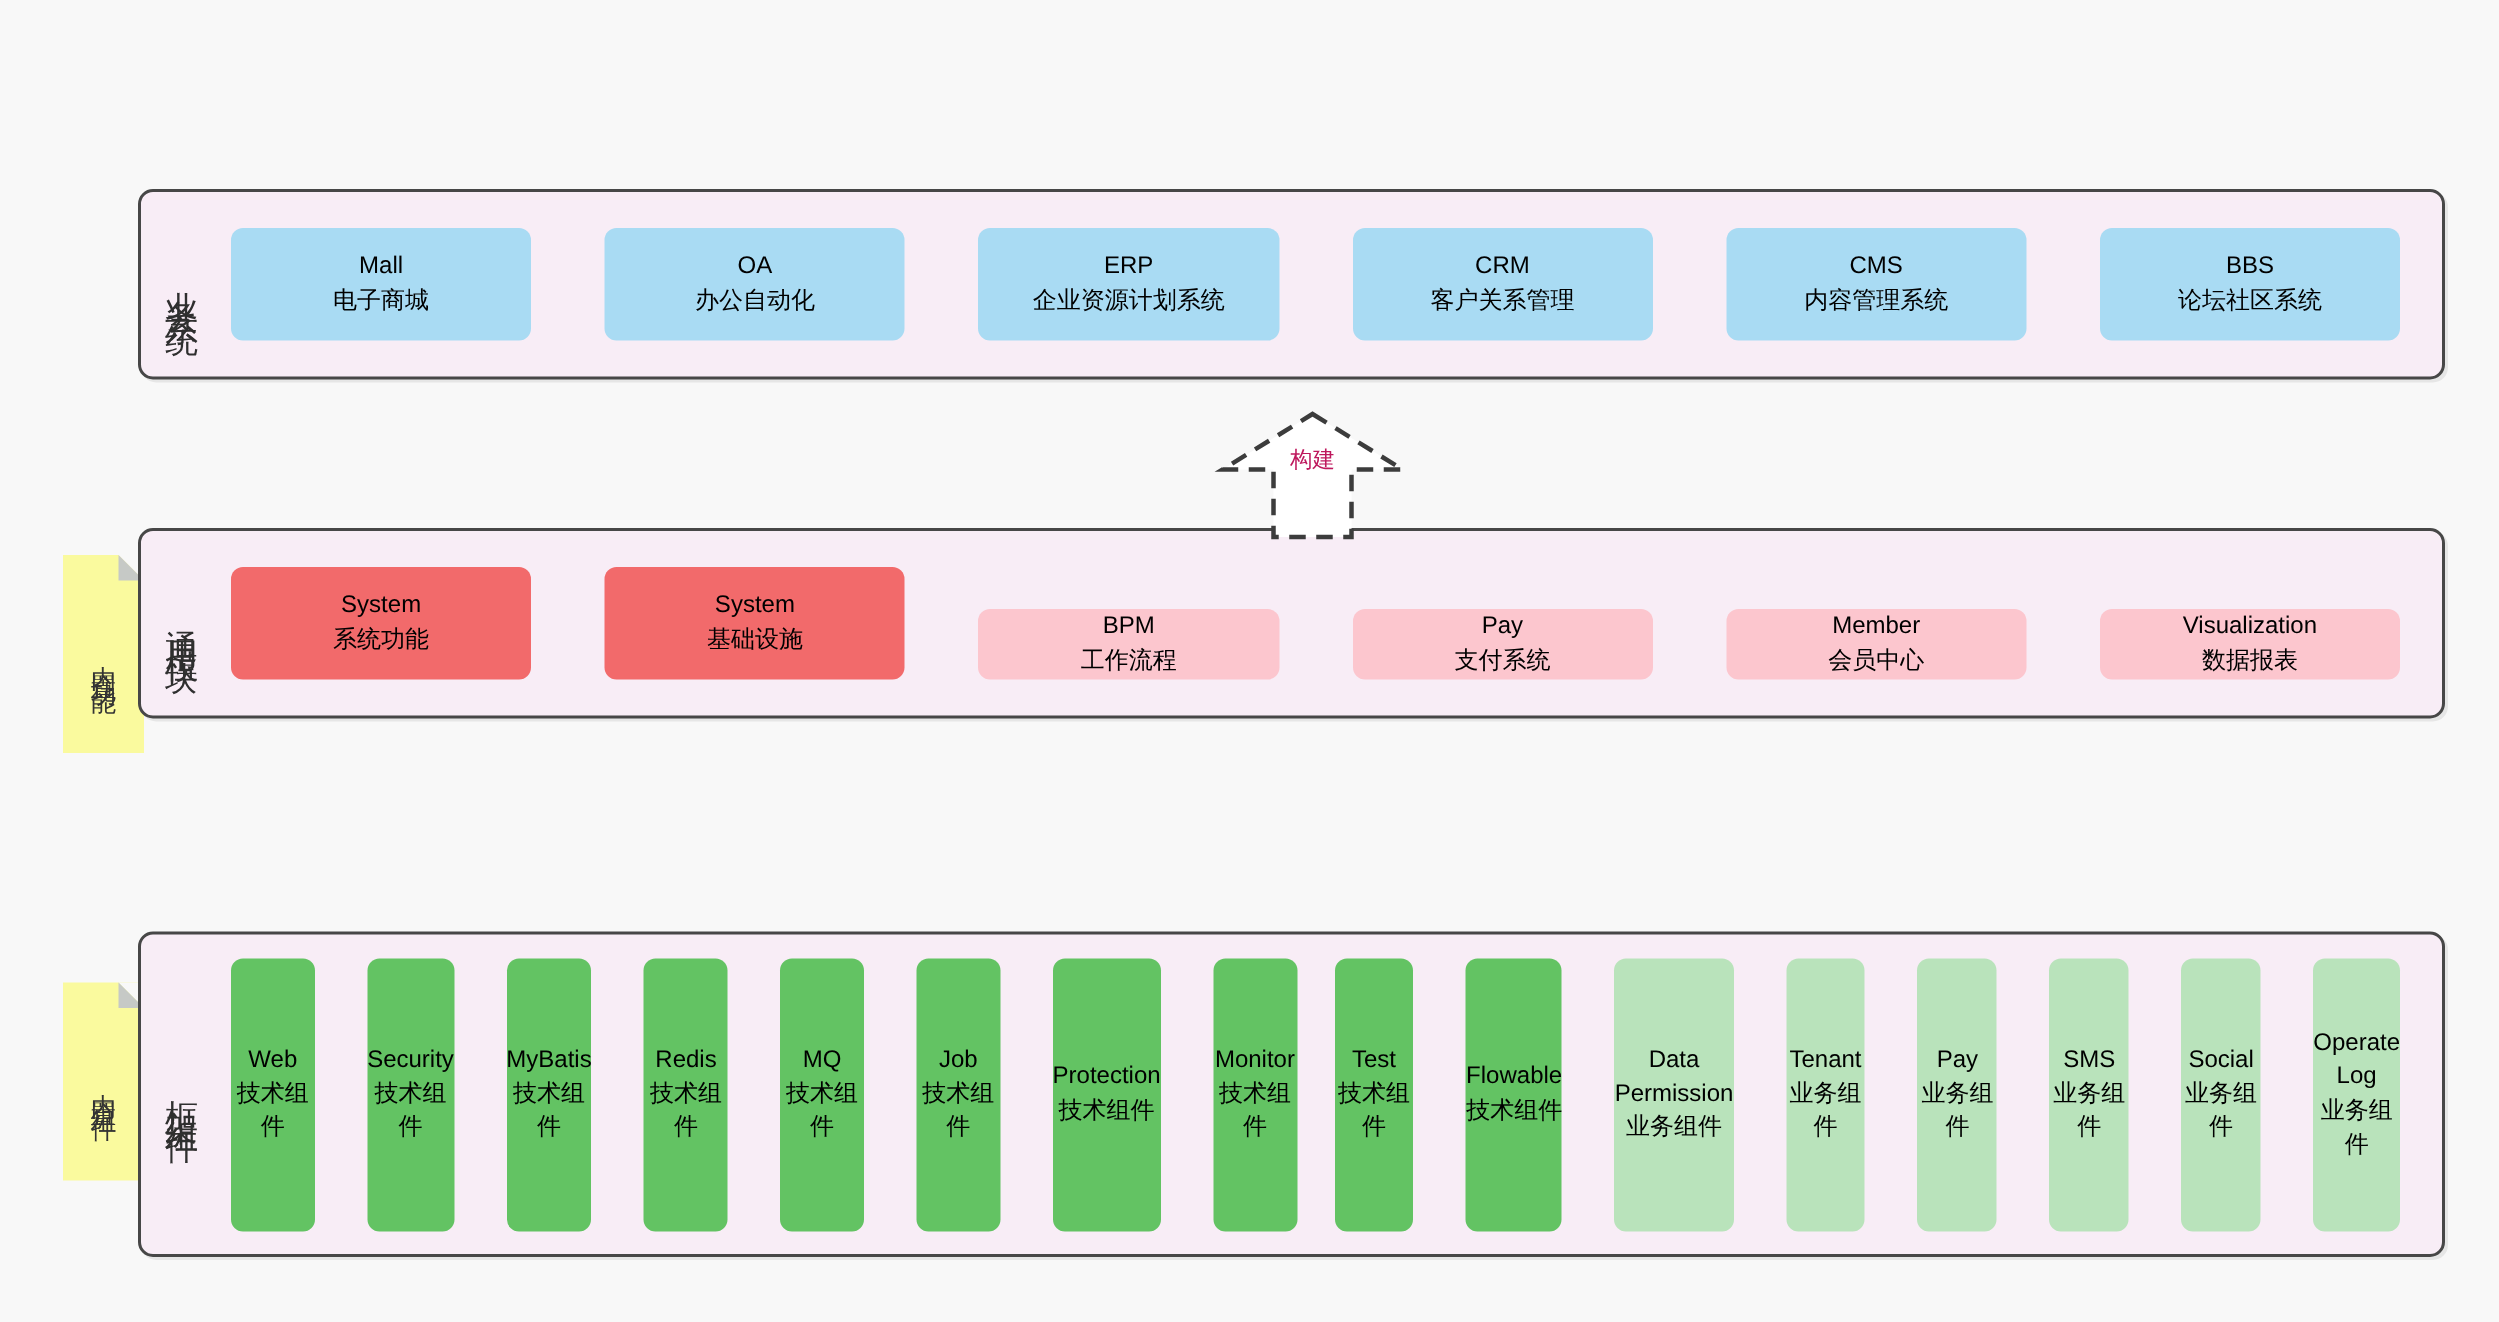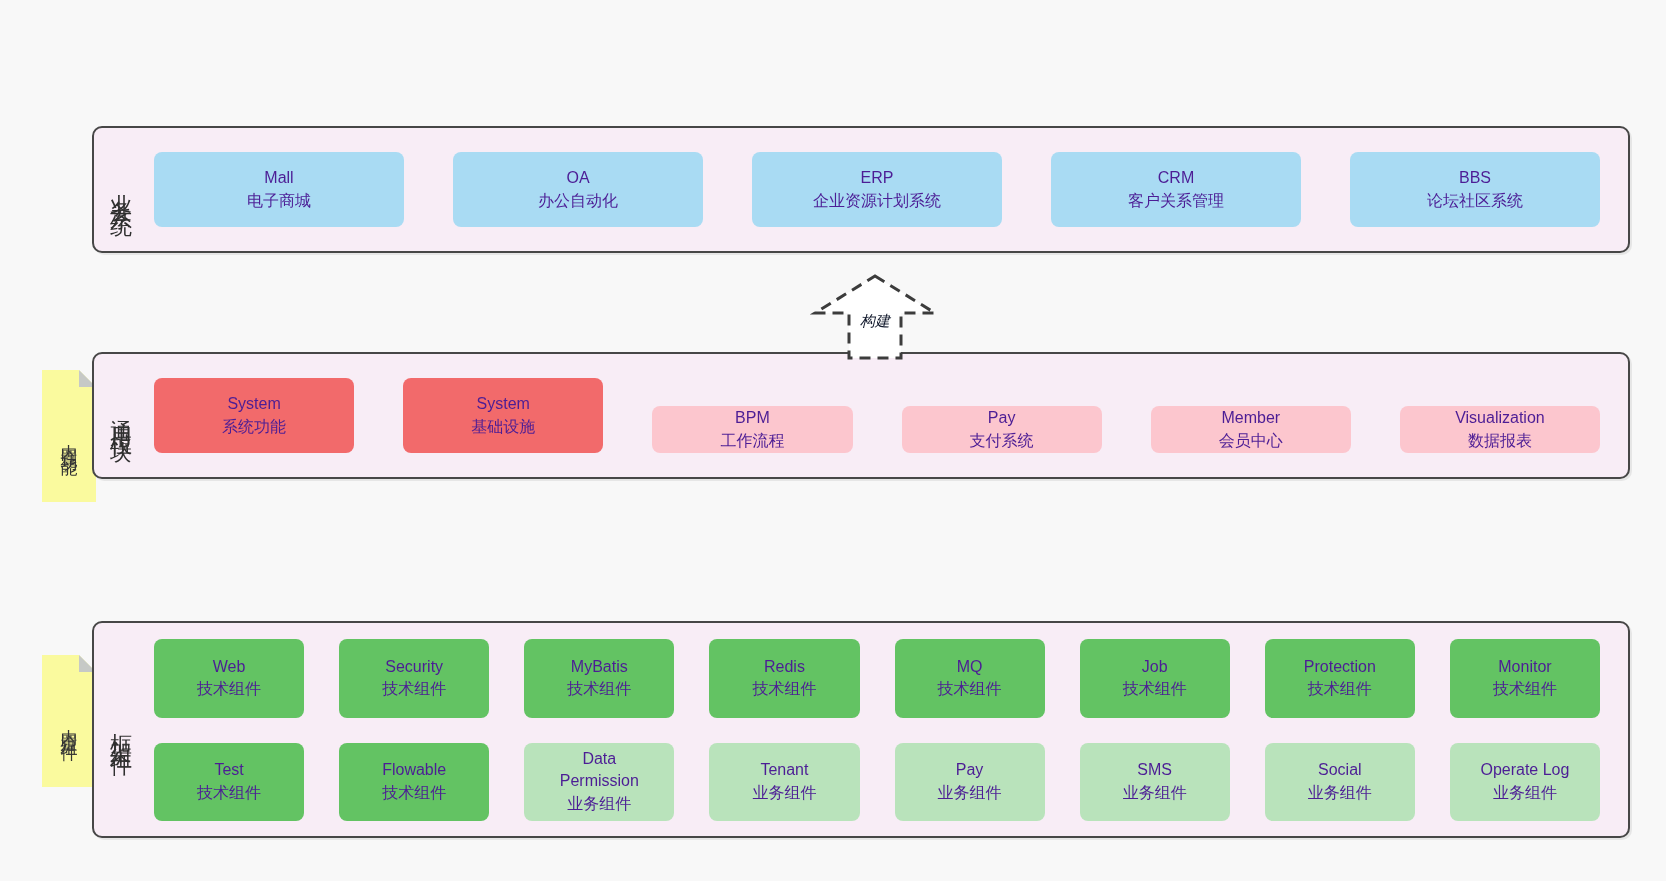--- a/index.html
+++ b/index.html
@@ -36,53 +36,52 @@
   }
 
   
   .row{
     position:absolute;left:60px;right:28px;
     display:flex;
   }
   .row-6{top:24px;bottom:24px;gap:49px;}
   .rows-wrap{
     position:absolute;left:60px;right:28px;top:16px;bottom:15px;
-    display:flex;flex-direction:column;gap:25px;
+    display:flex;flex-direction:row;gap:25px;
   }
   .row-8{position:relative;flex:1;display:flex;gap:35px;}
 
   .box{
     flex:1;
     border-radius:8px;
     display:flex;flex-direction:column;
     align-items:center;justify-content:center;
     text-align:center;
     font-size:16px;line-height:1.42;
-    color:#4c1d95;
+    color:#000000;
   }
   .box-blue{background:#a9dbf3;}
   .box-red{background:#f26a6b;}
   .box-pink{background:#fcc6ce;margin-top:28px;}
   .box-green{background:#63c363;}
   .box-lightgreen{background:#b9e3bb;}
   .row-8 .box-title{max-width:106px;margin:0 auto;}
 
   
   .arrow{
     position:absolute;width:124px;height:88px;z-index:3;
   }
   .arrow svg{position:absolute;inset:0;overflow:visible;}
   .arrow-label{
-    position:absolute;top:38px;left:50%;
+    position:absolute;top:23px;left:50%;
     transform:translateX(-50%);
     background:#ffffff;
     padding:1px 4px;
-    font-size:15px;color:#0f172a;
+    font-size:15px;color:#be185d;
     white-space:nowrap;
-    font-style:italic;
   }
 
   
   .note{
     position:absolute;left:42px;width:54px;height:132px;
     background:#fafa9e;
     z-index:1;
     display:flex;align-items:center;justify-content:center;
   }
   .note-1{top:370px;}
@@ -133,20 +132,24 @@
       </div>
       <div class="box box-blue">
         <div class="box-title">ERP</div>
         <div class="box-sub">企业资源计划系统</div>
       </div>
       <div class="box box-blue">
         <div class="box-title">CRM</div>
         <div class="box-sub">客户关系管理</div>
       </div>
       <div class="box box-blue">
+        <div class="box-title">CMS</div>
+        <div class="box-sub">内容管理系统</div>
+      </div>
+      <div class="box box-blue">
         <div class="box-title">BBS</div>
         <div class="box-sub">论坛社区系统</div>
       </div>
     </div>
   </section>
 
   <div class="arrow" style="left:813px;top:273px;">
     <svg viewBox="0 0 124 88">
       <polygon points="62,3 122,40 88,40 88,85 36,85 36,40 2,40" fill="#ffffff" stroke="#3c3c3c" stroke-width="3" stroke-dasharray="11,7"></polygon>
     </svg>

